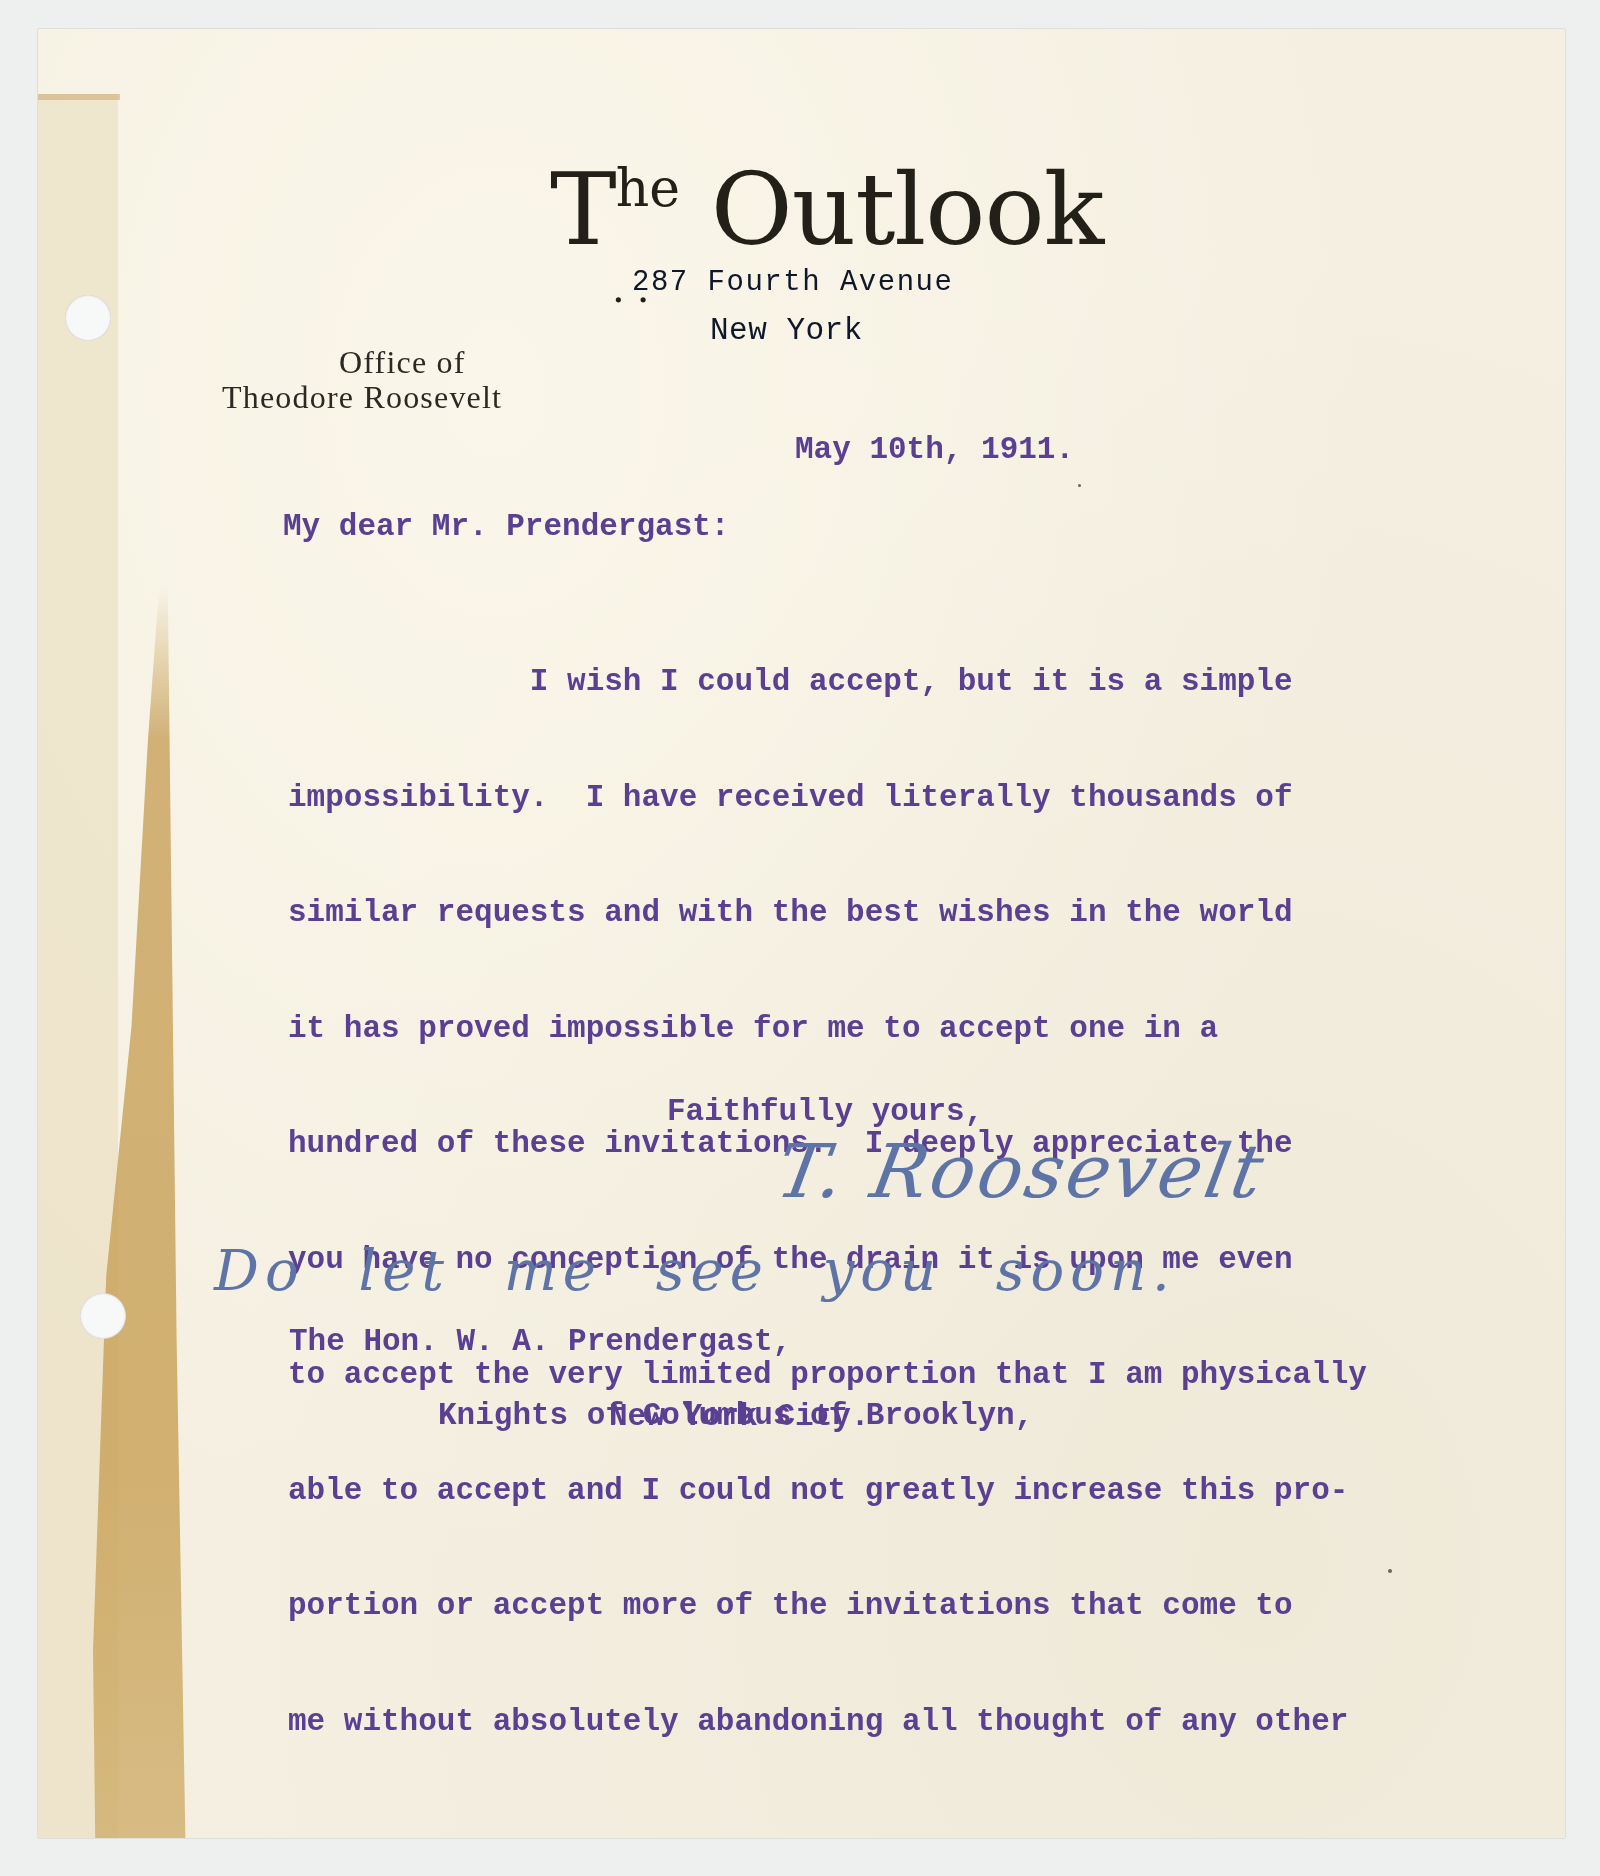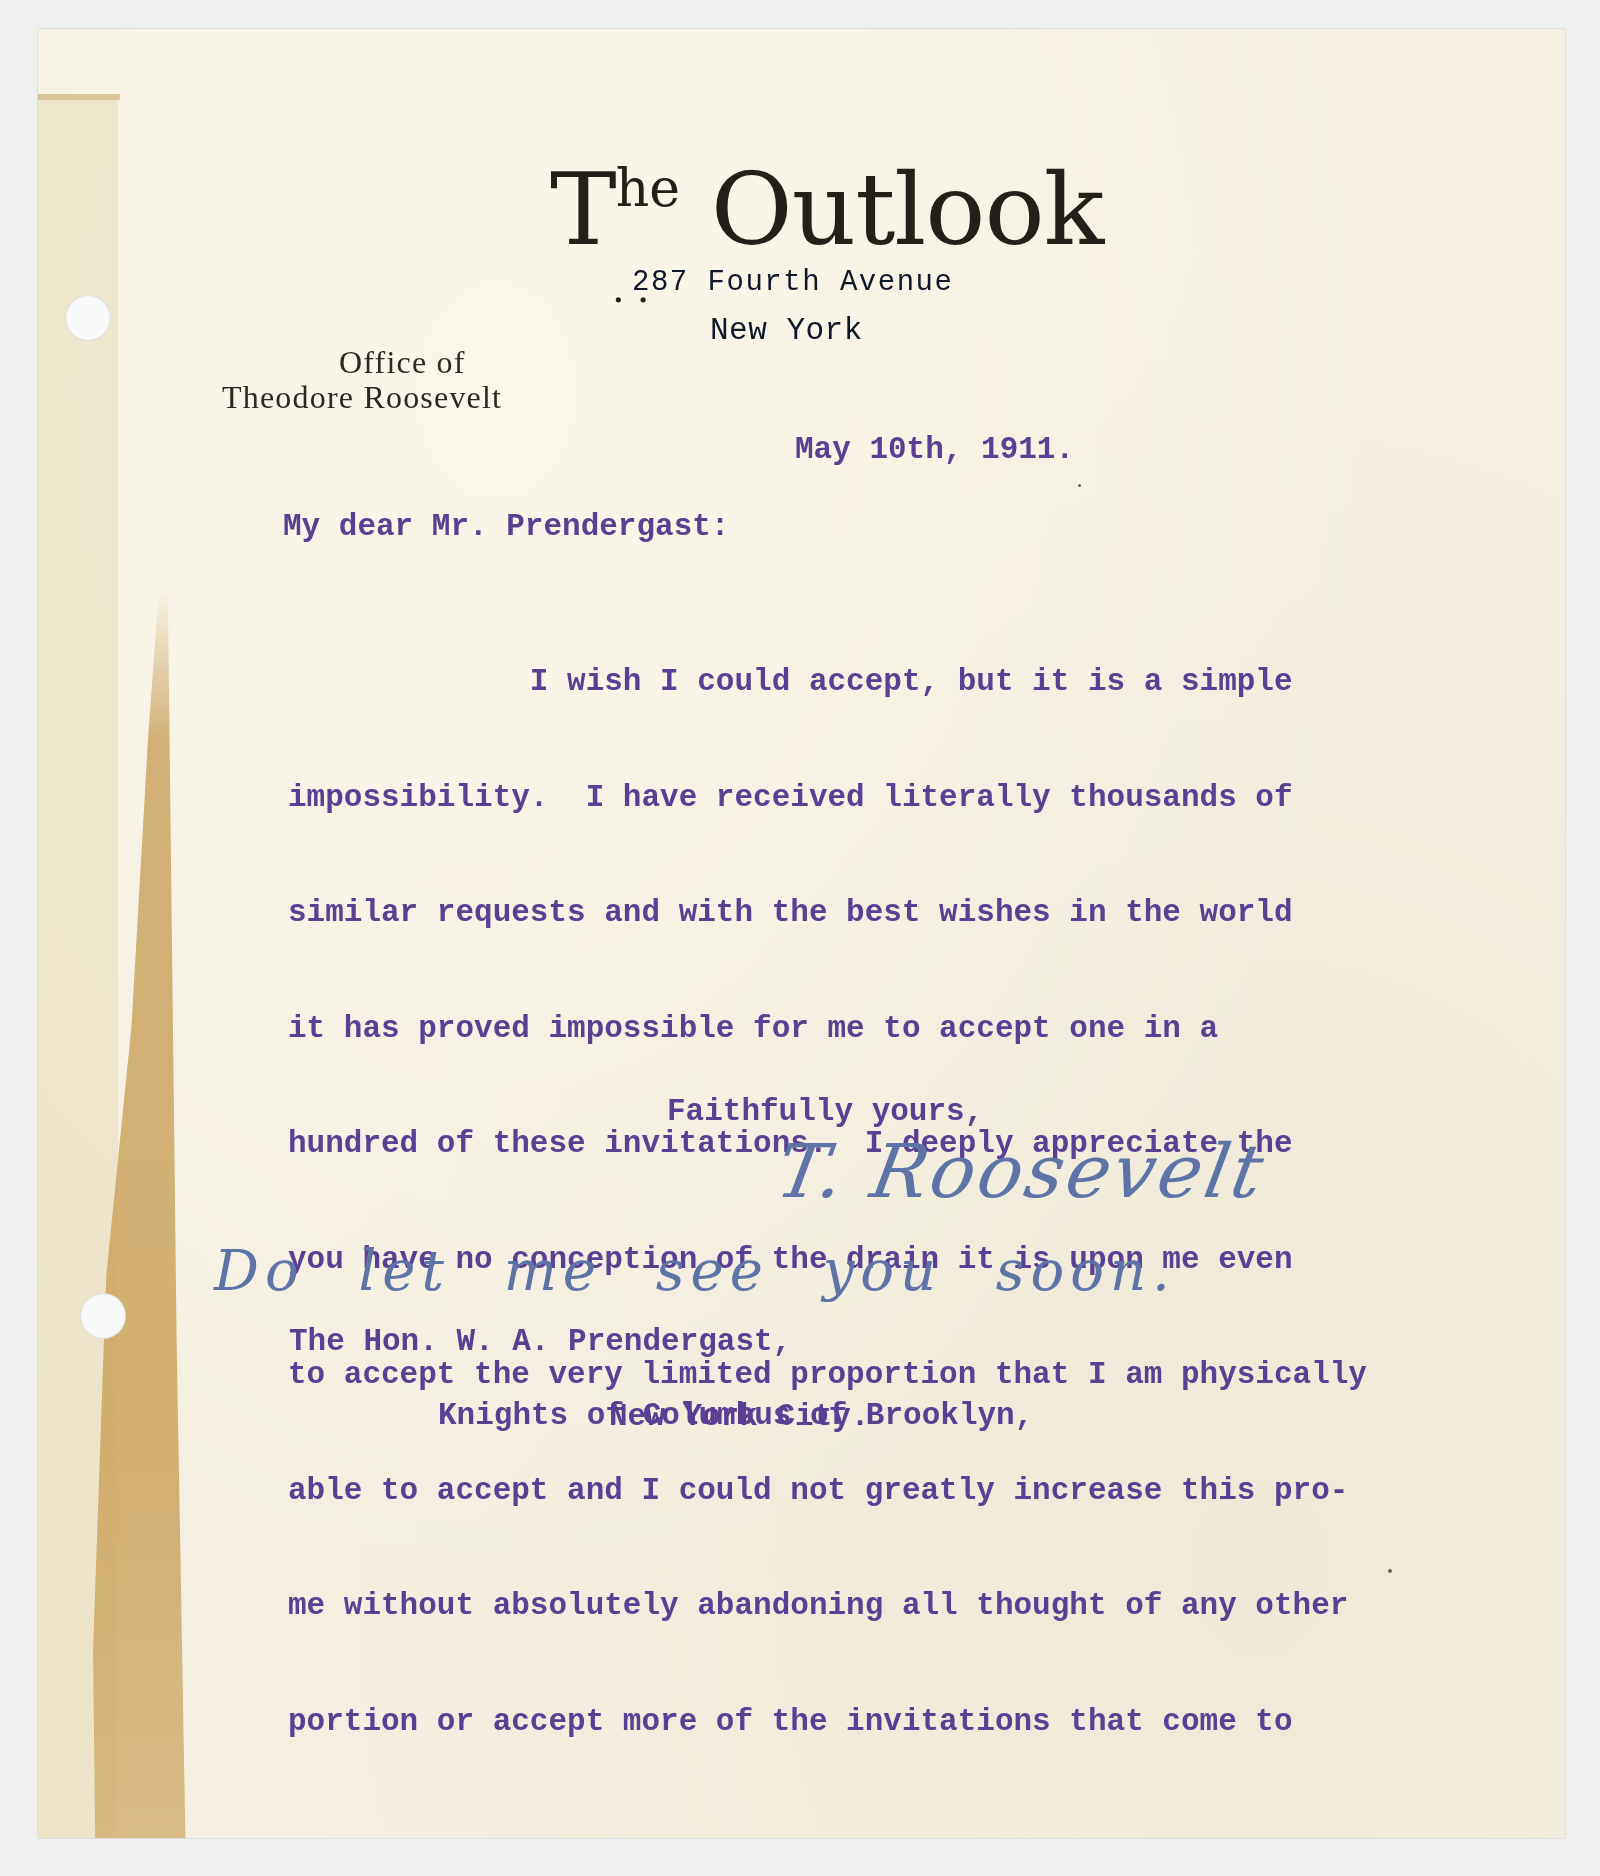--- a/index.html
+++ b/index.html
@@ -92,22 +92,22 @@
 
 <div class="type body-lines">
   <div>             I wish I could accept, but it is a simple</div>
   <div>impossibility.  I have received literally thousands of</div>
   <div>similar requests and with the best wishes in the world</div>
   <div>it has proved impossible for me to accept one in a</div>
   <div>hundred of these invitations.  I deeply appreciate the</div>
   <div>you have no conception of the drain it is upon me even</div>
   <div>to accept the very limited proportion that I am physically</div>
   <div>able to accept and I could not greatly increase this pro-</div>
+  <div>portion or accept more of the invitations that come to</div>
   <div>me without absolutely abandoning all thought of any other</div>
-  <div>portion or accept more of the invitations that come to</div>
   
 </div>
 
 <div class="type" style="left:667px; top:1093px;">Faithfully yours,</div>
 
 <div class="hand signature">T. Roosevelt</div>
 <div class="hand postscript">Do let me see you soon.</div>
 
 <div class="type" style="left:289px; top:1323px;">The Hon. W. A. Prendergast,</div>
 <div class="type" style="left:438px; top:1397px;">Knights of Columbus of Brooklyn,</div>

